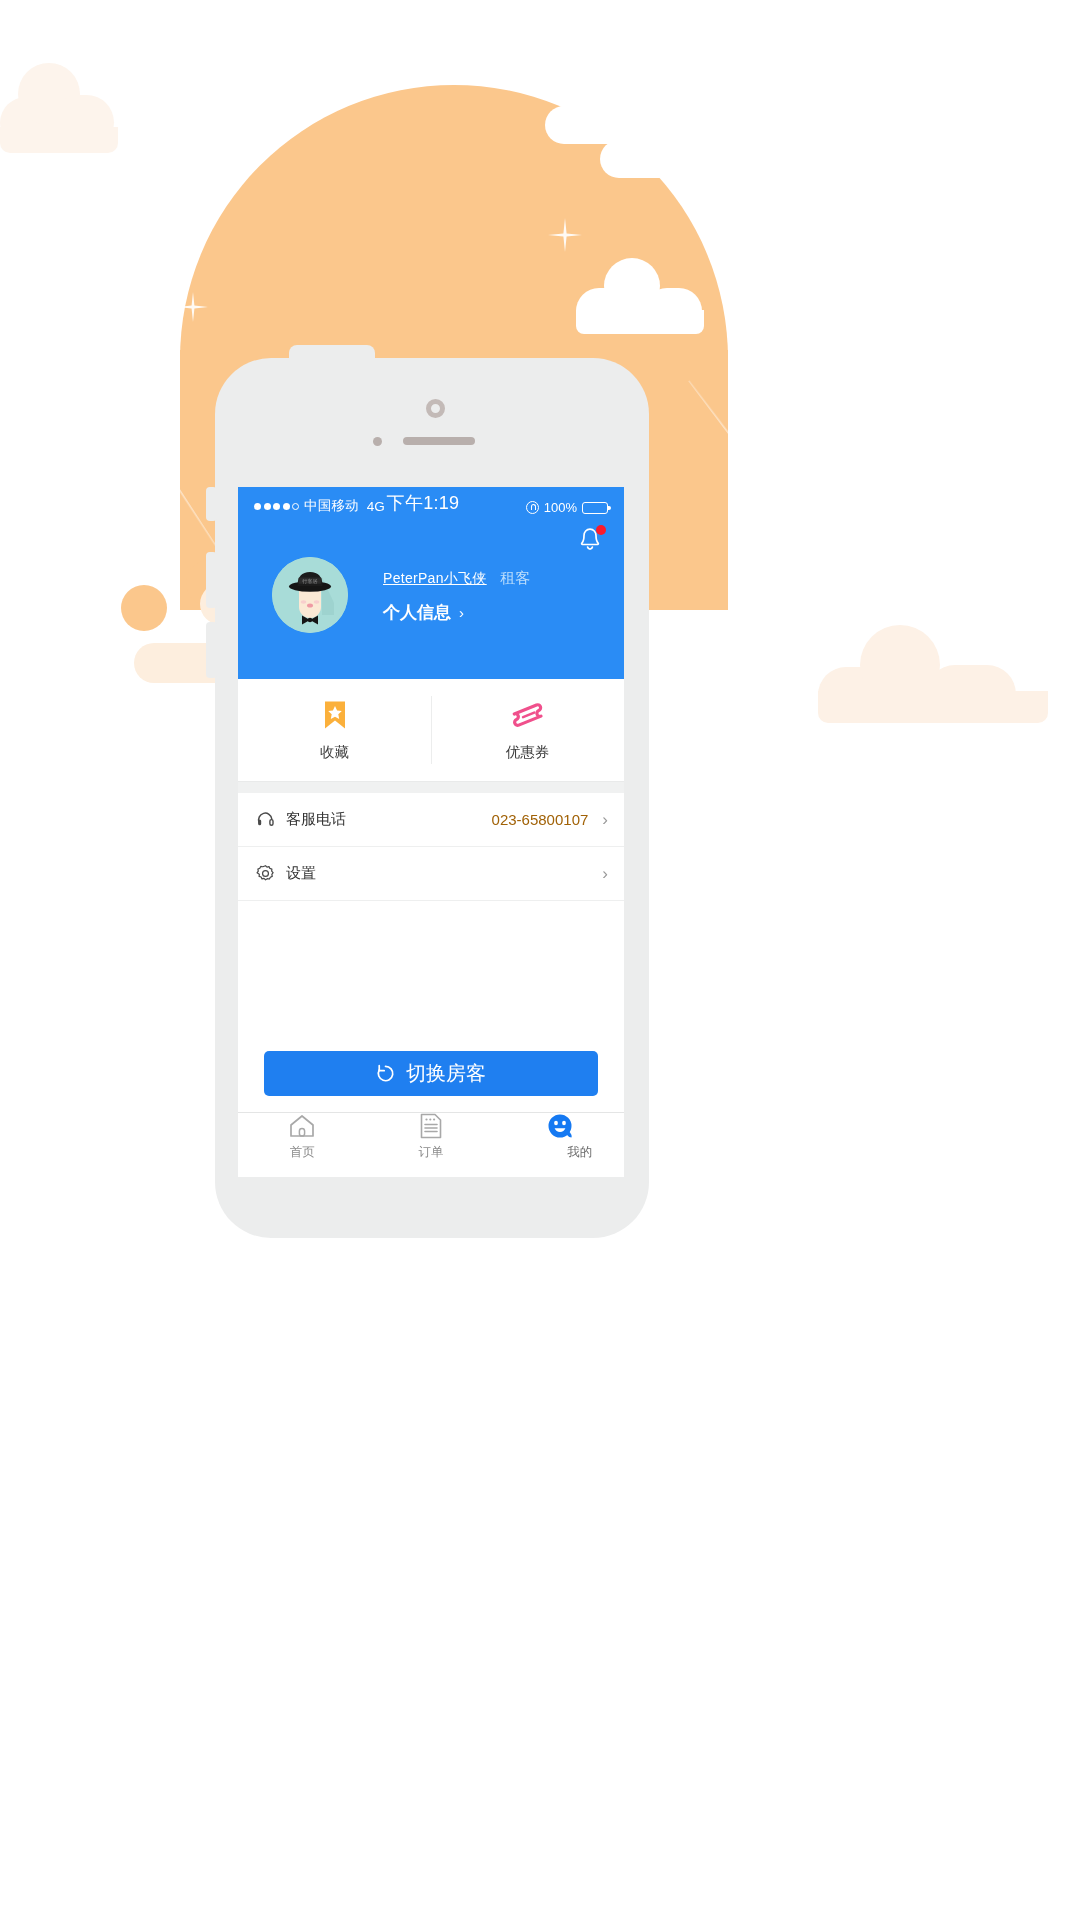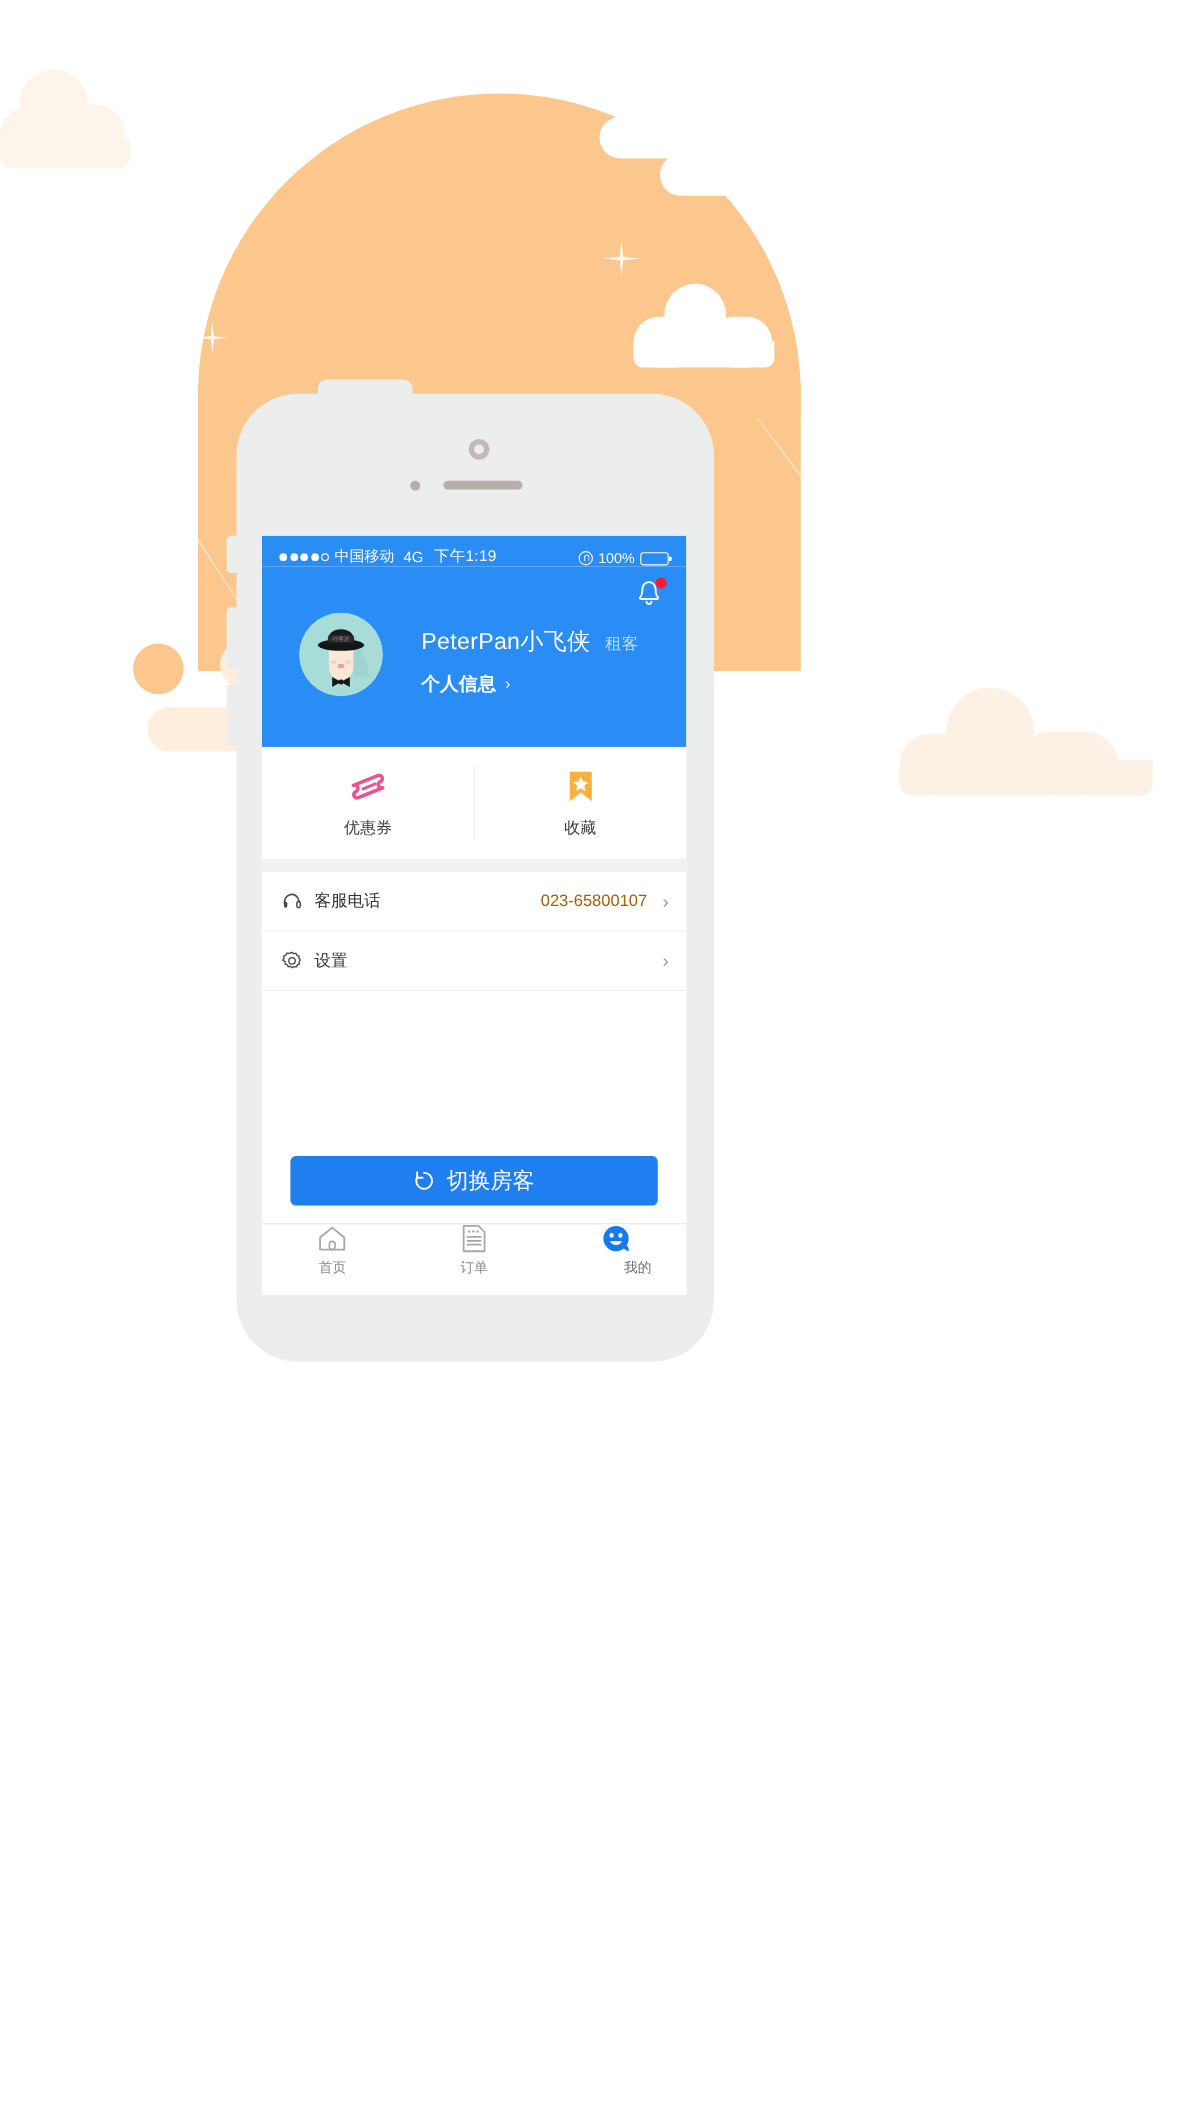--- a/index.html
+++ b/index.html
@@ -135,21 +135,21 @@
   }
   .sig-dots span.hollow {
     background: transparent;
     border: 1.4px solid #ffffff;
     width: 7px; height: 7px;
   }
   .sb-carrier { font-size: 13.5px; letter-spacing: .2px; }
   .sb-net { font-size: 13.5px; margin-left: 3px; }
   .sb-center {
     position: absolute; left: 0; right: 16px;
-    text-align: center; font-size: 14px;
+    text-align: center; font-size: 18px;
     letter-spacing: .3px;
     pointer-events: none;
   }
   .sb-right {
     margin-left: auto; display: flex; align-items: center; gap: 5px;
     position: relative; z-index: 2;
   }
   .lock-icon {
     width: 13px; height: 13px; border-radius: 50%;
     border: 1.4px solid #ffffff;
@@ -205,22 +205,23 @@
     border-radius: 50%;
     background: #a8dcd8;
     overflow: hidden;
   }
   .profile-text {
     position: absolute;
     left: 145px; top: 54px;
   }
   .pname {
     color: #ffffff;
-    font-size: 21px;
+    font-size: 14px;
     letter-spacing: .3px;
+    text-decoration: underline;
   }
   .prole {
     color: #bedffc;
     font-size: 15px;
     margin-left: 9px;
   }
   .pinfo {
     color: #ffffff;
     font-size: 17px;
     margin-top: 13px;
@@ -434,37 +435,37 @@
         <div class="pinfo">
           <span>个人信息</span>
           <span class="chev">›</span>
         </div>
       </div>
     </div>
 
     <div class="quick">
       <div class="quick-item">
         <span class="quick-icn">
+          <svg width="24" height="30" viewBox="0 0 24 30">
+            <path d="M2 1.5 h20 v27 l-10 -8 l-10 8 z" fill="#fbb03b"></path>
+            <path d="M12 6 l2.1 4.4 l4.7 .6 l-3.5 3.3 .9 4.8 L12 16.8 L7.8 19.1 l.9 -4.8 L5.2 11 l4.7 -.6 z" fill="#ffffff"></path>
+          </svg>
+        </span>
+        <span class="quick-label">收藏</span>
+      </div>
+      <div class="quick-item">
+        <span class="quick-icn">
           <svg width="32" height="28" viewBox="0 0 32 28">
             <g transform="rotate(-22 16 14)">
               <path d="M4 7 h24 a3 3 0 0 1 0 6 a3 3 0 0 0 0 6 h-24 a3 3 0 0 1 0 -6 a3 3 0 0 0 0 -6 z" fill="none" stroke="#f0508c" stroke-width="3.2" stroke-linejoin="round"></path>
               <line x1="11" y1="13.2" x2="23" y2="13.2" stroke="#f0508c" stroke-width="2.6" stroke-linecap="round"></line>
             </g>
           </svg>
         </span>
         <span class="quick-label">优惠券</span>
-      </div>
-      <div class="quick-item">
-        <span class="quick-icn">
-          <svg width="24" height="30" viewBox="0 0 24 30">
-            <path d="M2 1.5 h20 v27 l-10 -8 l-10 8 z" fill="#fbb03b"></path>
-            <path d="M12 6 l2.1 4.4 l4.7 .6 l-3.5 3.3 .9 4.8 L12 16.8 L7.8 19.1 l.9 -4.8 L5.2 11 l4.7 -.6 z" fill="#ffffff"></path>
-          </svg>
-        </span>
-        <span class="quick-label">收藏</span>
       </div>
     </div>
 
     <div class="gap-strip"></div>
 
     <div class="list">
       <div class="row">
         <span class="row-icn">
           <svg width="19" height="19" viewBox="0 0 19 19">
             <path d="M3.2 12.4 A6.6 6.6 0 1 1 15.8 9" fill="none" stroke="#4a4a4a" stroke-width="1.5" stroke-linecap="round"></path>

